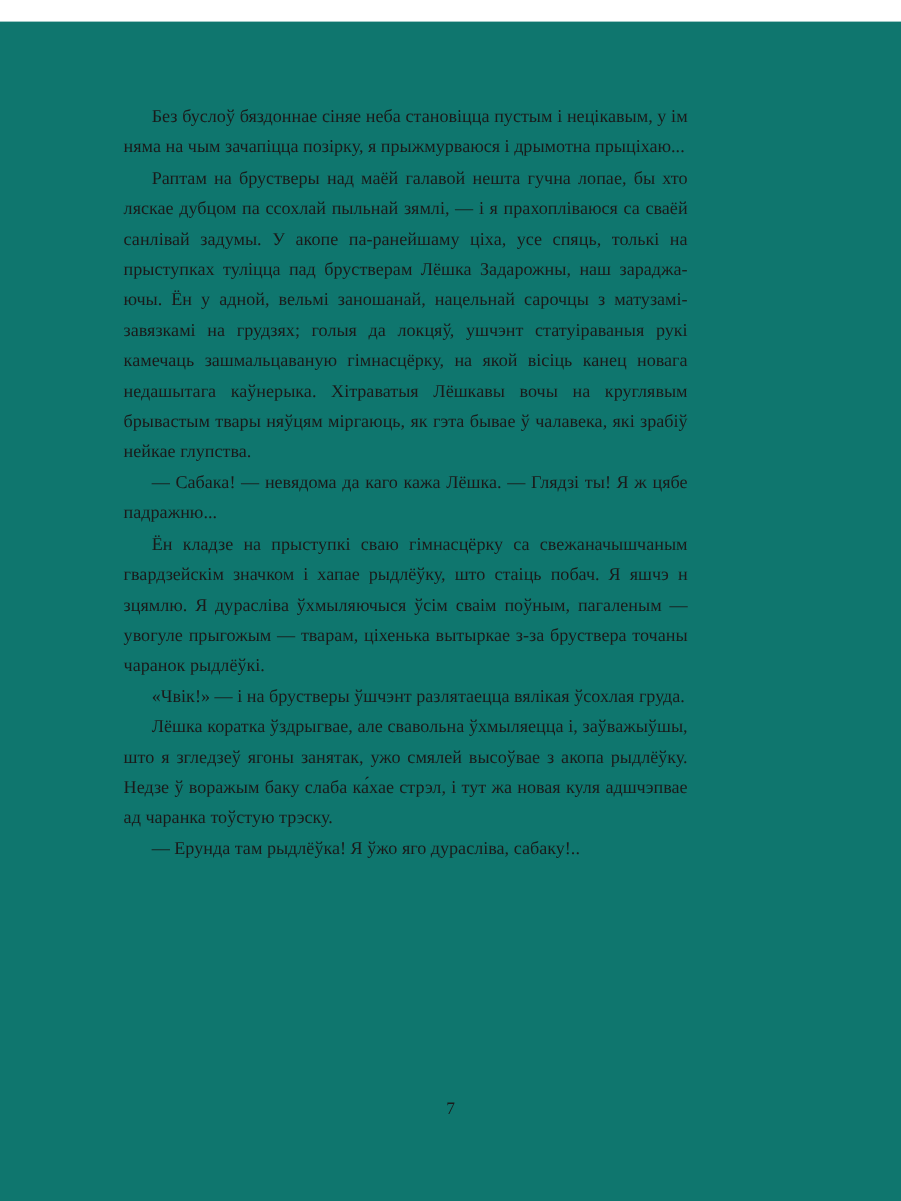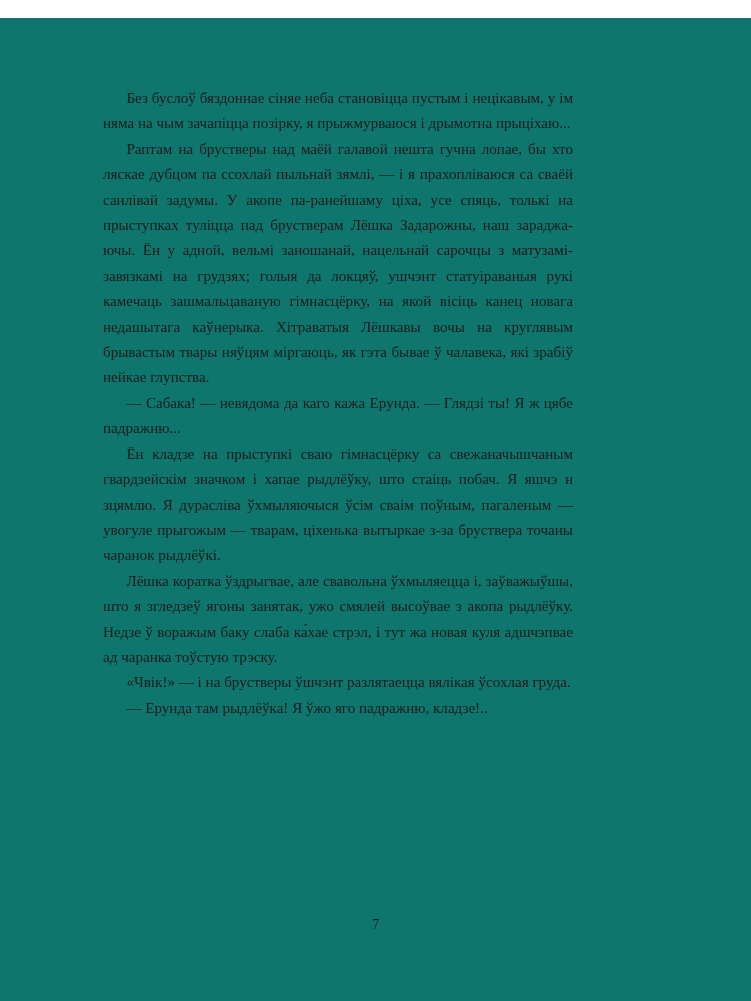--- a/index.html
+++ b/index.html
@@ -53,20 +53,20 @@
     color: #1a1a1a;
   }
 </style>
 </head>
 <body>
 
 <div class="page">
   <div class="text-column">
     <p class="para">Без буслоў бяздоннае сіняе неба становіцца пустым і нецікавым, у ім няма на чым зачапіцца позірку, я пры­жмурваюся і дрымотна прыціхаю...</p>
     <p class="para">Раптам на бруствеpы над маёй галавой нешта гучна лопае, бы хто ляскае дубцом па ссохлай пыльнай зям­лі, — і я прахоплiваюся са сваёй санлівай задумы. У ако­пе па-ранейшаму ціха, усе спяць, толькі на прыступках туліцца пад бруствеpам Лёшка Задарожны, наш зараджа­ючы. Ён у адной, вельмі заношанай, нацельнай сарочцы з матузамі-завязкамі на грудзях; голыя да локцяў, ушчэнт статуіраваныя рукі камечаць зашмальцаваную гімнас­цёрку, на якой вісіць канец новага недашытага каўнеры­ка. Хітраватыя Лёшкавы вочы на круглявым брывастым твары няўцям міргаюць, як гэта бывае ў чалавека, які зра­біў нейкае глупства.</p>
-    <p class="para dialog">— Сабака! — невядома да каго кажа Ерунда. — Глядзі ты! Я ж цябе падражню...</p>
+    <p class="para dialog">— Сабака! — невядома да каго кажа Лёшка. — Глядзі ты! Я ж цябе падражню...</p>
     <p class="para">Ён кладзе на прыступкі сваю гімнасцёрку са свежана­чышчаным гвардзейскім значком і хапае рыдлёўку, што стаіць побач. Я яшчэ н зцямлю. Я дурасліва ўхмыляючыся ўсім сваім поўным, пагаленым — увогуле прыгожым — тварам, ціхенька вытыркае з-за бруствеpа точаны чаранок рыдлёўкі.</p>
+    <p class="para">«Чвік!» — і на бруствеpы ўшчэнт разлятаецца вялікая ўсохлая груда.</p>
     <p class="para">Лёшка коратка ўздрыгвае, але свавольна ўхмыляецца і, заўважыўшы, што я зглeдзеў ягоны занятак, ужо смялей высоўвае з акопа рыдлёўку. Недзе ў ворaжым баку слаба ка́хае стрэл, і тут жа новая куля адшчэпвае ад чаранка тоў­стую трэску.</p>
-    <p class="para">«Чвік!» — і на бруствеpы ўшчэнт разлятаецца вялікая ўсохлая груда.</p>
-    <p class="para dialog">— Ерунда там рыдлёўка! Я ўжо яго падражню, кладзе!..</p>
+    <p class="para dialog">— Ерунда там рыдлёўка! Я ўжо яго дурасліва, сабаку!..</p>
   </div>
   <div class="page-number">7</div>
 </div>
 
 </body></html>

